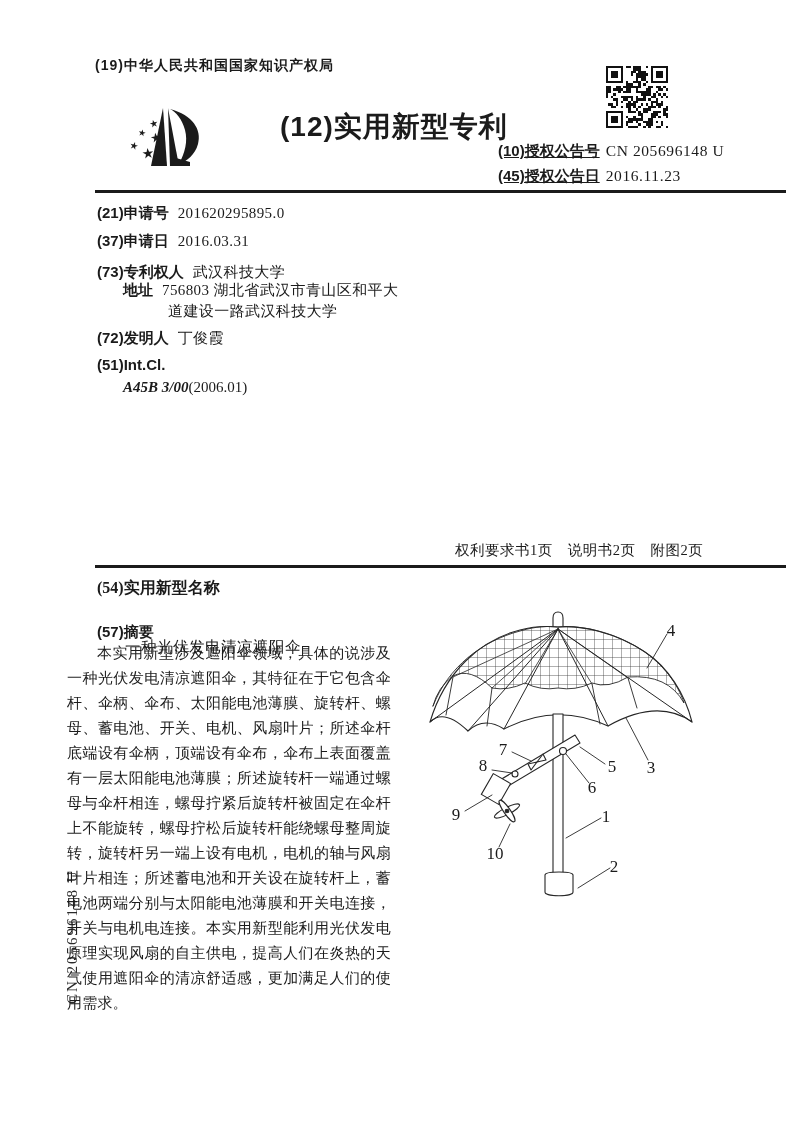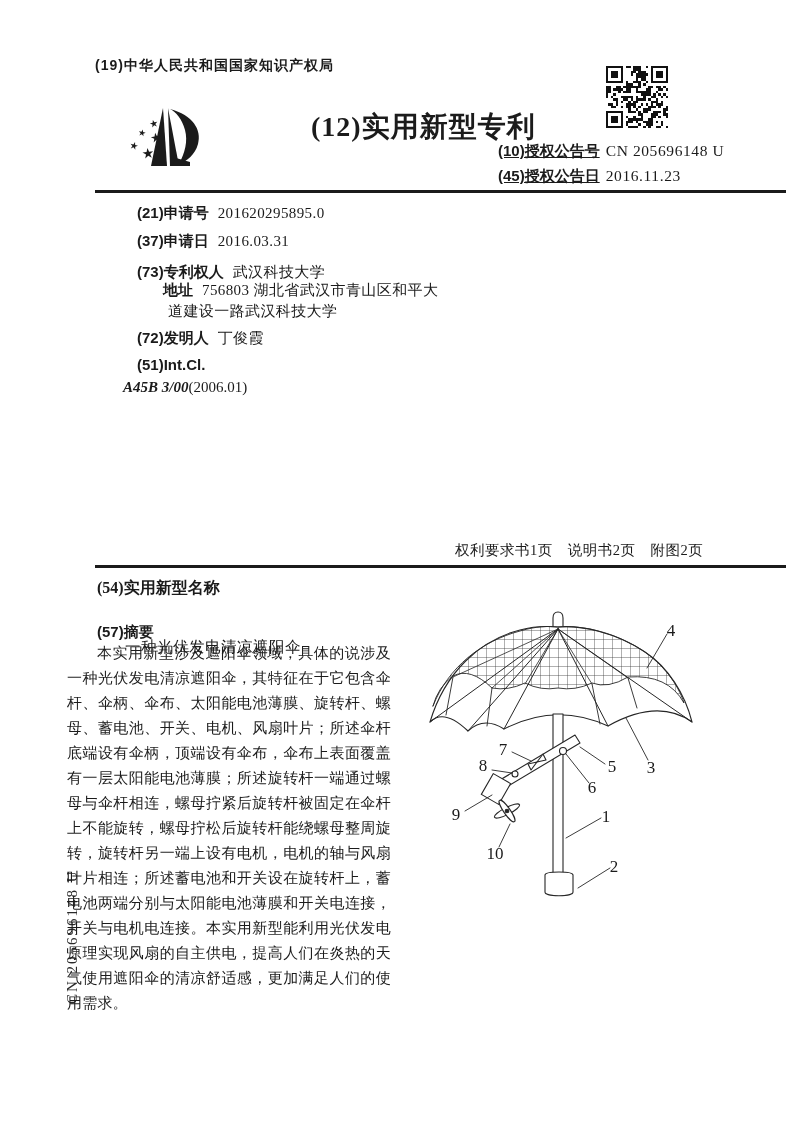--- a/index.html
+++ b/index.html
@@ -5,31 +5,31 @@
   html,body{margin:0;padding:0;}
   body{
     width:800px;height:1131px;position:relative;background:#ffffff;
     font-family:"Liberation Serif","DejaVu Serif",serif;color:#1b1b1b;
     overflow:hidden;
   }
   .sans{font-family:"Liberation Sans","DejaVu Sans",sans-serif;}
   .abs{position:absolute;}
   .office{left:95px;top:57px;font-size:14px;font-weight:bold;letter-spacing:1px;}
   .logo{left:110px;top:96px;width:132px;height:94px;}
-  .doc-type{left:311px;top:108px;font-size:28px;font-weight:bold;letter-spacing:1px;font-family:Liberation Serif, serif;}
+  .doc-type{left:280px;top:108px;font-size:28px;font-weight:bold;letter-spacing:1px;}
   .qr{left:606px;top:66px;width:62px;height:62px;}
   .pub-row{left:498px;white-space:nowrap;}
   .pub1{top:142px;}
   .pub2{top:167px;}
   .pub-row .lbl{font-weight:bold;font-size:15px;font-family:"Liberation Sans",sans-serif;text-decoration:underline;}
   .pub-row .val{font-size:15.5px;margin-left:6px;letter-spacing:0.6px;}
   .rule{left:95px;width:691px;background:#1b1b1b;}
   .rule1{top:190px;height:3px;}
   .rule2{top:565px;height:2.5px;}
-  .brow{left:97px;white-space:nowrap;font-size:15px;margin-left:40px;}
+  .brow{left:97px;white-space:nowrap;font-size:15px;}
   .brow .lbl{font-weight:bold;font-family:"Liberation Sans",sans-serif;margin-right:9px;}
   .brow .val{letter-spacing:0.4px;}
   .addr-line2{left:168px;top:302px;font-size:15px;letter-spacing:0.4px;}
   .intcl-val{left:123px;top:379px;font-size:15px;}
   .intcl-val .it{font-style:italic;font-weight:bold;}
   .pages-info{left:455px;top:541px;font-size:14.5px;letter-spacing:0.5px;}
   .s54{left:97px;top:578px;font-size:16px;font-weight:bold;font-family:Liberation Serif, serif;}
   .title54{left:125px;top:601px;font-size:15.5px;letter-spacing:0.5px;margin-top:36px;}
   .s57{left:97px;top:623px;font-size:15px;font-weight:bold;font-family:"Liberation Sans",sans-serif;}
   .abstract{

